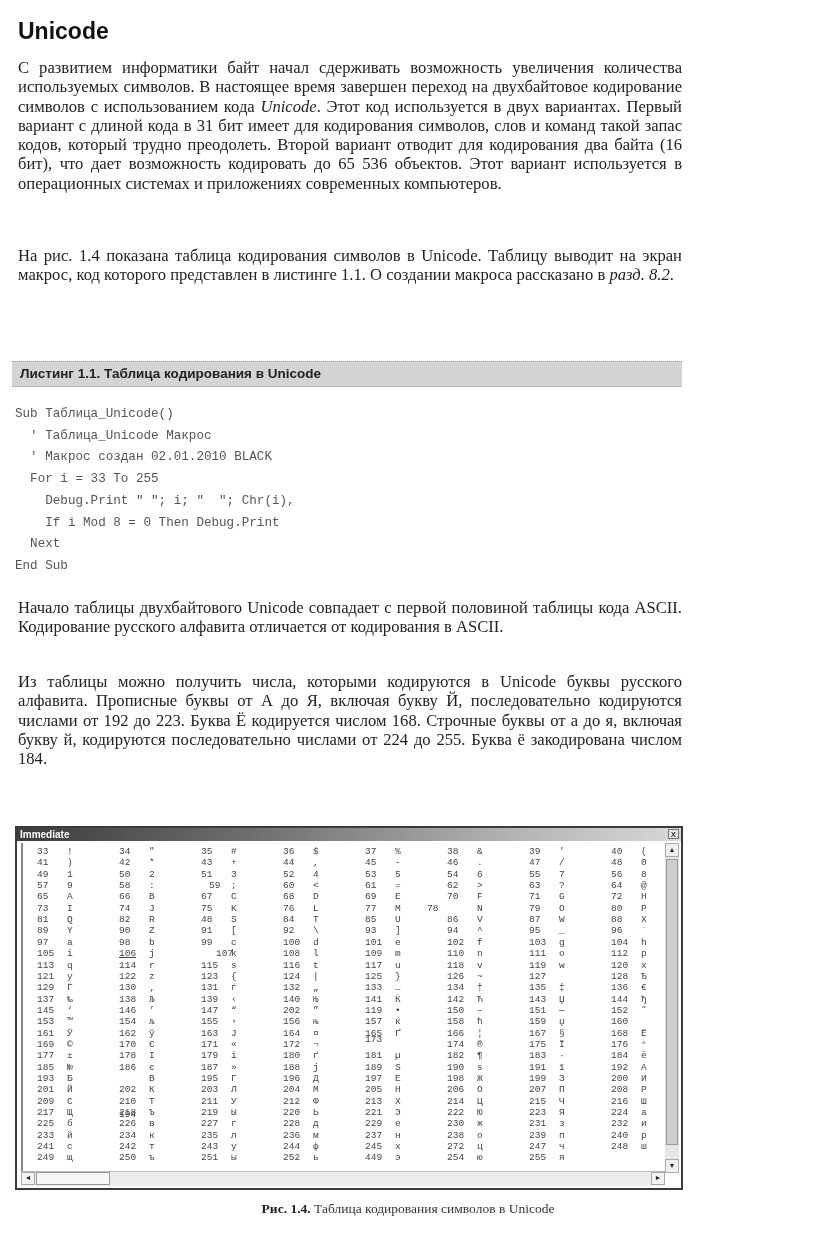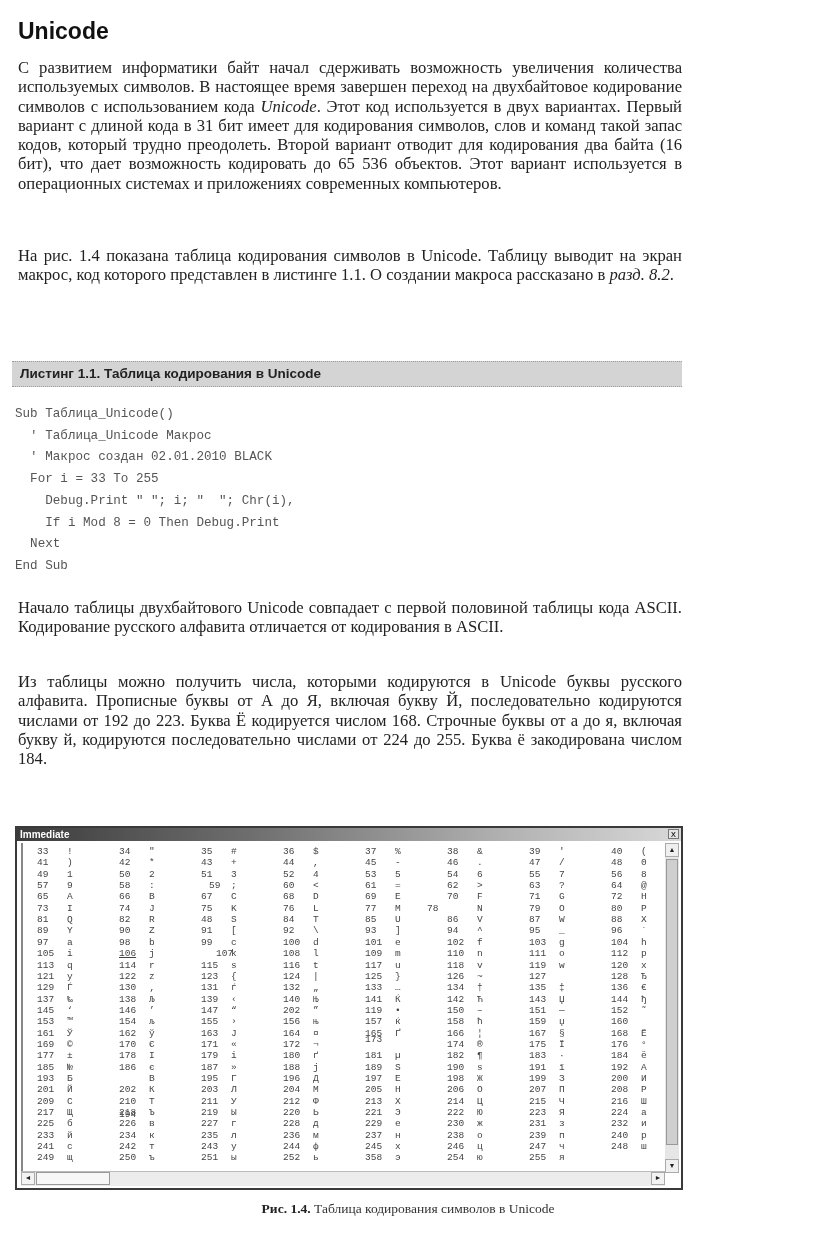--- a/index.html
+++ b/index.html
@@ -478,35 +478,35 @@
         <span class="cell" style="left: 14px; top: 298.1px;">241</span>
         <span class="cell" style="left: 44px; top: 298.1px;">с</span>
         <span class="cell" style="left: 96px; top: 298.1px;">242</span>
         <span class="cell" style="left: 126px; top: 298.1px;">т</span>
         <span class="cell" style="left: 178px; top: 298.1px;">243</span>
         <span class="cell" style="left: 208px; top: 298.1px;">у</span>
         <span class="cell" style="left: 260px; top: 298.1px;">244</span>
         <span class="cell" style="left: 290px; top: 298.1px;">ф</span>
         <span class="cell" style="left: 342px; top: 298.1px;">245</span>
         <span class="cell" style="left: 372px; top: 298.1px;">х</span>
-        <span class="cell" style="left: 424px; top: 298.1px;">246</span>
+        <span class="cell" style="left: 424px; top: 298.1px;">272</span>
         <span class="cell" style="left: 454px; top: 298.1px;">ц</span>
         <span class="cell" style="left: 506px; top: 298.1px;">247</span>
         <span class="cell" style="left: 536px; top: 298.1px;">ч</span>
         <span class="cell" style="left: 588px; top: 298.1px;">248</span>
         <span class="cell" style="left: 618px; top: 298.1px;">ш</span>
         <span class="cell" style="left: 14px; top: 309.45px;">249</span>
         <span class="cell" style="left: 44px; top: 309.45px;">щ</span>
         <span class="cell" style="left: 96px; top: 309.45px;">250</span>
         <span class="cell" style="left: 126px; top: 309.45px;">ъ</span>
         <span class="cell" style="left: 178px; top: 309.45px;">251</span>
         <span class="cell" style="left: 208px; top: 309.45px;">ы</span>
         <span class="cell" style="left: 260px; top: 309.45px;">252</span>
         <span class="cell" style="left: 290px; top: 309.45px;">ь</span>
-        <span class="cell" style="left: 342px; top: 309.45px;">358</span>
+        <span class="cell" style="left: 342px; top: 309.45px;">449</span>
         <span class="cell" style="left: 372px; top: 309.45px;">э</span>
         <span class="cell" style="left: 424px; top: 309.45px;">254</span>
         <span class="cell" style="left: 454px; top: 309.45px;">ю</span>
         <span class="cell" style="left: 506px; top: 309.45px;">255</span>
         <span class="cell" style="left: 536px; top: 309.45px;">я</span>
       </div>
   </div>
   <div class="vscroll">
     <div class="arrow" style="top:0;"><span>▲</span></div>
     <div class="thumb"></div>

